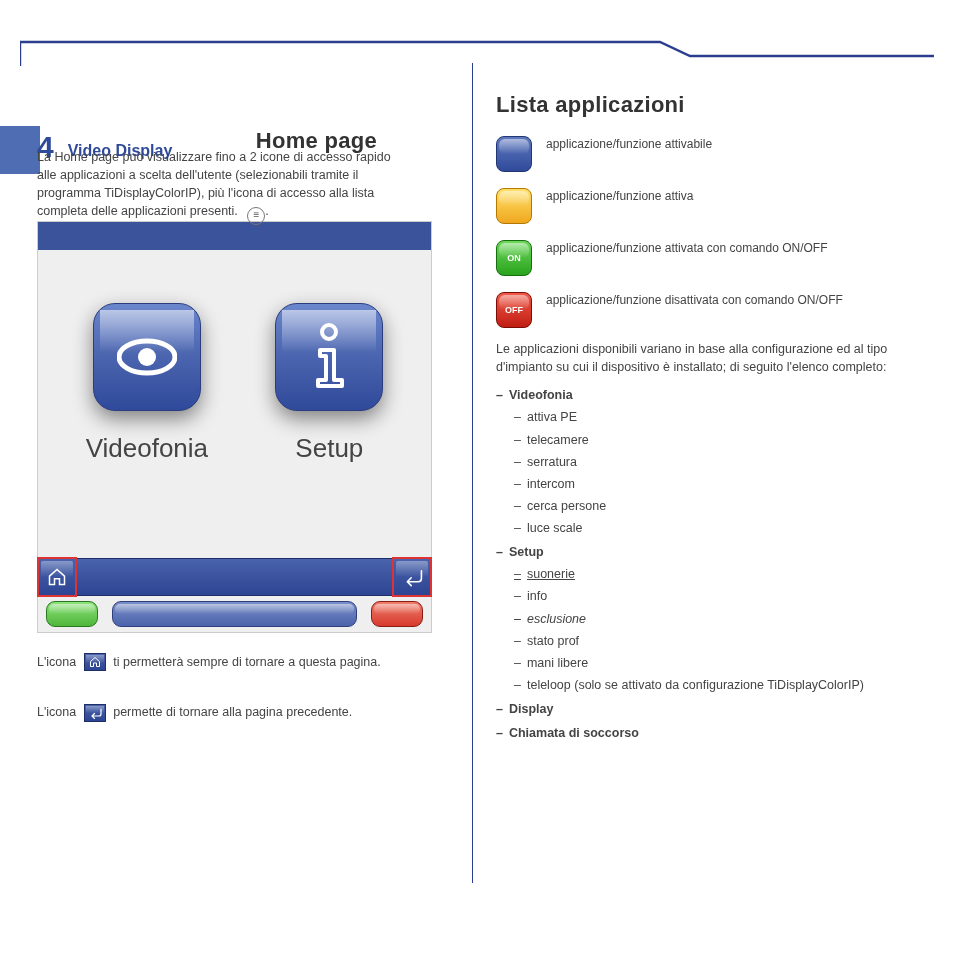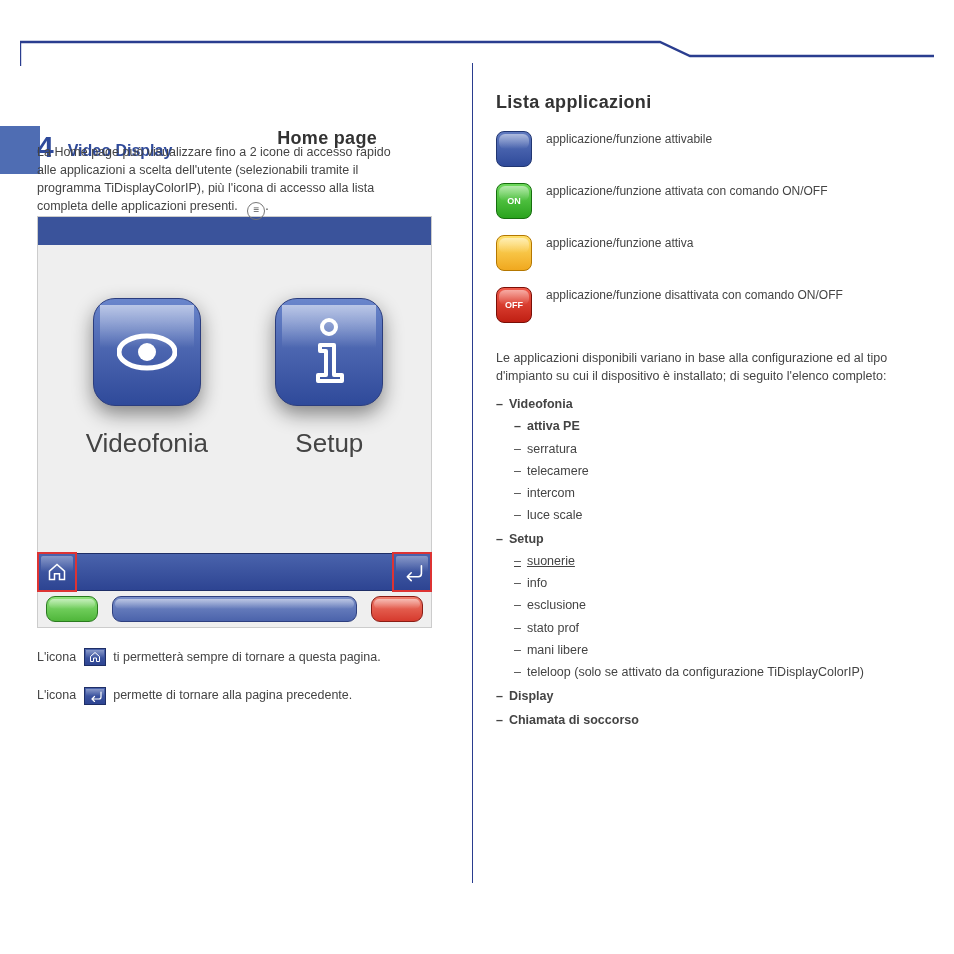--- a/index.html
+++ b/index.html
@@ -10,21 +10,21 @@
   .top-rule { position: absolute; top: 38px; left: 20px; width: 914px; height: 28px; }
   .top-rule svg { width: 100%; height: 100%; display:block; }
 
   .left-accent { position: absolute; left: 0; top: 126px; width: 40px; height: 48px; background: #4f6db3; }
 
   .col-left { position: absolute; left: 37px; top: 70px; width: 400px; }
   .col-right { position: absolute; left: 496px; top: 70px; width: 420px; }
 
   .divider { position: absolute; left: 472px; top: 63px; width: 1px; height: 820px; background: #2a3d8f; }
 
-  .heading { font-size: 18px; font-weight: bold; color: #333; margin: 30px 0 18px 0; letter-spacing: .3px; }
+  .heading { font-size: 22px; font-weight: bold; color: #333; margin: 30px 0 18px 0; letter-spacing: .3px; }
   .body-text { font-size: 12.5px; color: #444; line-height: 1.45; margin-bottom: 10px; }
 
   
   .shot { width: 395px; border: 1px solid #ccc; background: #efefef; margin-top: -14px; }
   .shot-top { height: 28px; background: #3a539b; }
   .shot-body { height: 278px; display:flex; align-items:center; justify-content:space-around; padding: 0 14px 10px 14px; }
   .app-tile { display:flex; flex-direction:column; align-items:center; }
   .big-icn { width: 108px; height: 108px; border-radius: 22px; display:flex; align-items:center; justify-content:center; position:relative; filter: drop-shadow(0 8px 10px rgba(0,0,0,.45)); }
   .big-icn.blue { background: linear-gradient(to bottom, #6a86cc 0%, #4d67b1 45%, #2f4a9a 100%); border:1px solid #2b3d7e; }
   .glossy-top:after{ content:""; position:absolute; left:6px; right:6px; top:6px; height:40%; border-radius:18px 18px 40%/60% 40%/60%; background:linear-gradient(to bottom, rgba(255,255,255,.55), rgba(255,255,255,0));}
@@ -149,21 +149,21 @@
     <span>L'icona</span>
     <span class="mini-icn">
       <span class="gloss"></span>
       <svg width="12" height="12" viewBox="0 0 24 24">
           <path d="M3 11 L12 3 L21 11 V21 H15 V14 H9 V21 H3 Z" fill="none" stroke="#fff" stroke-width="2"></path>
         </svg>
     </span>
     <span>ti permetterà sempre di tornare a questa pagina.</span>
   </div>
 
-  <div class="explain" style="margin-top:20px;">
+  <div class="explain" style="margin-top:32px;">
     <span>L'icona</span>
     <span class="mini-icn">
       <span class="gloss"></span>
       <svg width="14" height="12" viewBox="0 0 28 24">
           <path d="M26 4 v10 a4 4 0 0 1 -4 4 H8 M8 18 l5 -5 M8 18 l5 5" fill="none" stroke="#fff" stroke-width="2.4" stroke-linecap="round" stroke-linejoin="round"></path>
         </svg>
     </span>
     <span>permette di tornare alla pagina precedente.</span>
   </div>
 
@@ -174,55 +174,56 @@
   <div class="heading" style="margin-top:22px;">Lista applicazioni</div>
 
   <div class="legend">
     <div class="legend-row">
       <div class="small-icn blue">
           <span class="gloss"></span>
         </div>
       <div class="legend-text">applicazione/funzione attivabile</div>
     </div>
     <div class="legend-row">
+      <div class="small-icn yellow">
+          <span class="gloss"></span>
+        </div>
+      <div class="legend-text">applicazione/funzione attiva</div>
+    </div>
+    <div class="legend-row">
       <div class="small-icn green">
           <span class="gloss"></span>
           <span>ON</span>
         </div>
       <div class="legend-text">applicazione/funzione attivata con comando ON/OFF</div>
     </div>
     <div class="legend-row">
-      <div class="small-icn yellow">
-          <span class="gloss"></span>
-        </div>
-      <div class="legend-text">applicazione/funzione attiva</div>
-    </div>
-    <div class="legend-row">
       <div class="small-icn red">
           <span class="gloss"></span>
           <span>OFF</span>
         </div>
       <div class="legend-text">applicazione/funzione disattivata con comando ON/OFF</div>
     </div>
   </div>
 
-  <div class="body-text" style="margin-top:26px;">Le applicazioni disponibili variano in base alla configurazione ed al tipo d'impianto su cui il dispositivo è installato; di seguito l'elenco completo:</div>
+  <div class="body-text" style="margin-top:12px;">Le applicazioni disponibili variano in base alla configurazione ed al tipo d'impianto su cui il dispositivo è installato; di seguito l'elenco completo:</div>
 
   <div class="menu-list">
     <div class="item"><span class="dash bold">Videofonia</span></div>
-    <div class="item" style="padding-left:18px;font-weight:bold;"><span class="dash">attiva PE</span></div>
+    <div class="item" style="padding-left:18px;"><span class="dash">attiva PE</span></div>
+    <div class="item" style="padding-left:18px;"><span class="dash">telecamere</span></div>
     <div class="item" style="padding-left:18px;"><span class="dash">serratura</span></div>
-    <div class="item" style="padding-left:18px;"><span class="dash">telecamere</span></div>
     <div class="item" style="padding-left:18px;"><span class="dash">intercom</span></div>
+    <div class="item" style="padding-left:18px;"><span class="dash">cerca persone</span></div>
     <div class="item" style="padding-left:18px;"><span class="dash">luce scale</span></div>
 
     <div class="item" style="margin-top:6px;"><span class="dash bold">Setup</span></div>
     <div class="item" style="padding-left:18px;text-decoration:underline;"><span class="dash">suonerie</span></div>
     <div class="item" style="padding-left:18px;"><span class="dash">info</span></div>
-    <div class="item" style="padding-left:18px;"><span class="dash">esclusione</span></div>
+    <div class="item" style="padding-left:18px;font-style:italic;"><span class="dash">esclusione</span></div>
     <div class="item" style="padding-left:18px;"><span class="dash">stato prof</span></div>
     <div class="item" style="padding-left:18px;"><span class="dash">mani libere</span></div>
     <div class="item" style="padding-left:18px;"><span class="dash">teleloop (solo se attivato da configurazione TiDisplayColorIP)</span></div>
 
     <div class="item" style="margin-top:6px;"><span class="dash bold">Display</span></div>
     <div class="item" style="margin-top:6px;"><span class="dash bold">Chiamata di soccorso</span></div>
   </div>
 
 </div>
 

